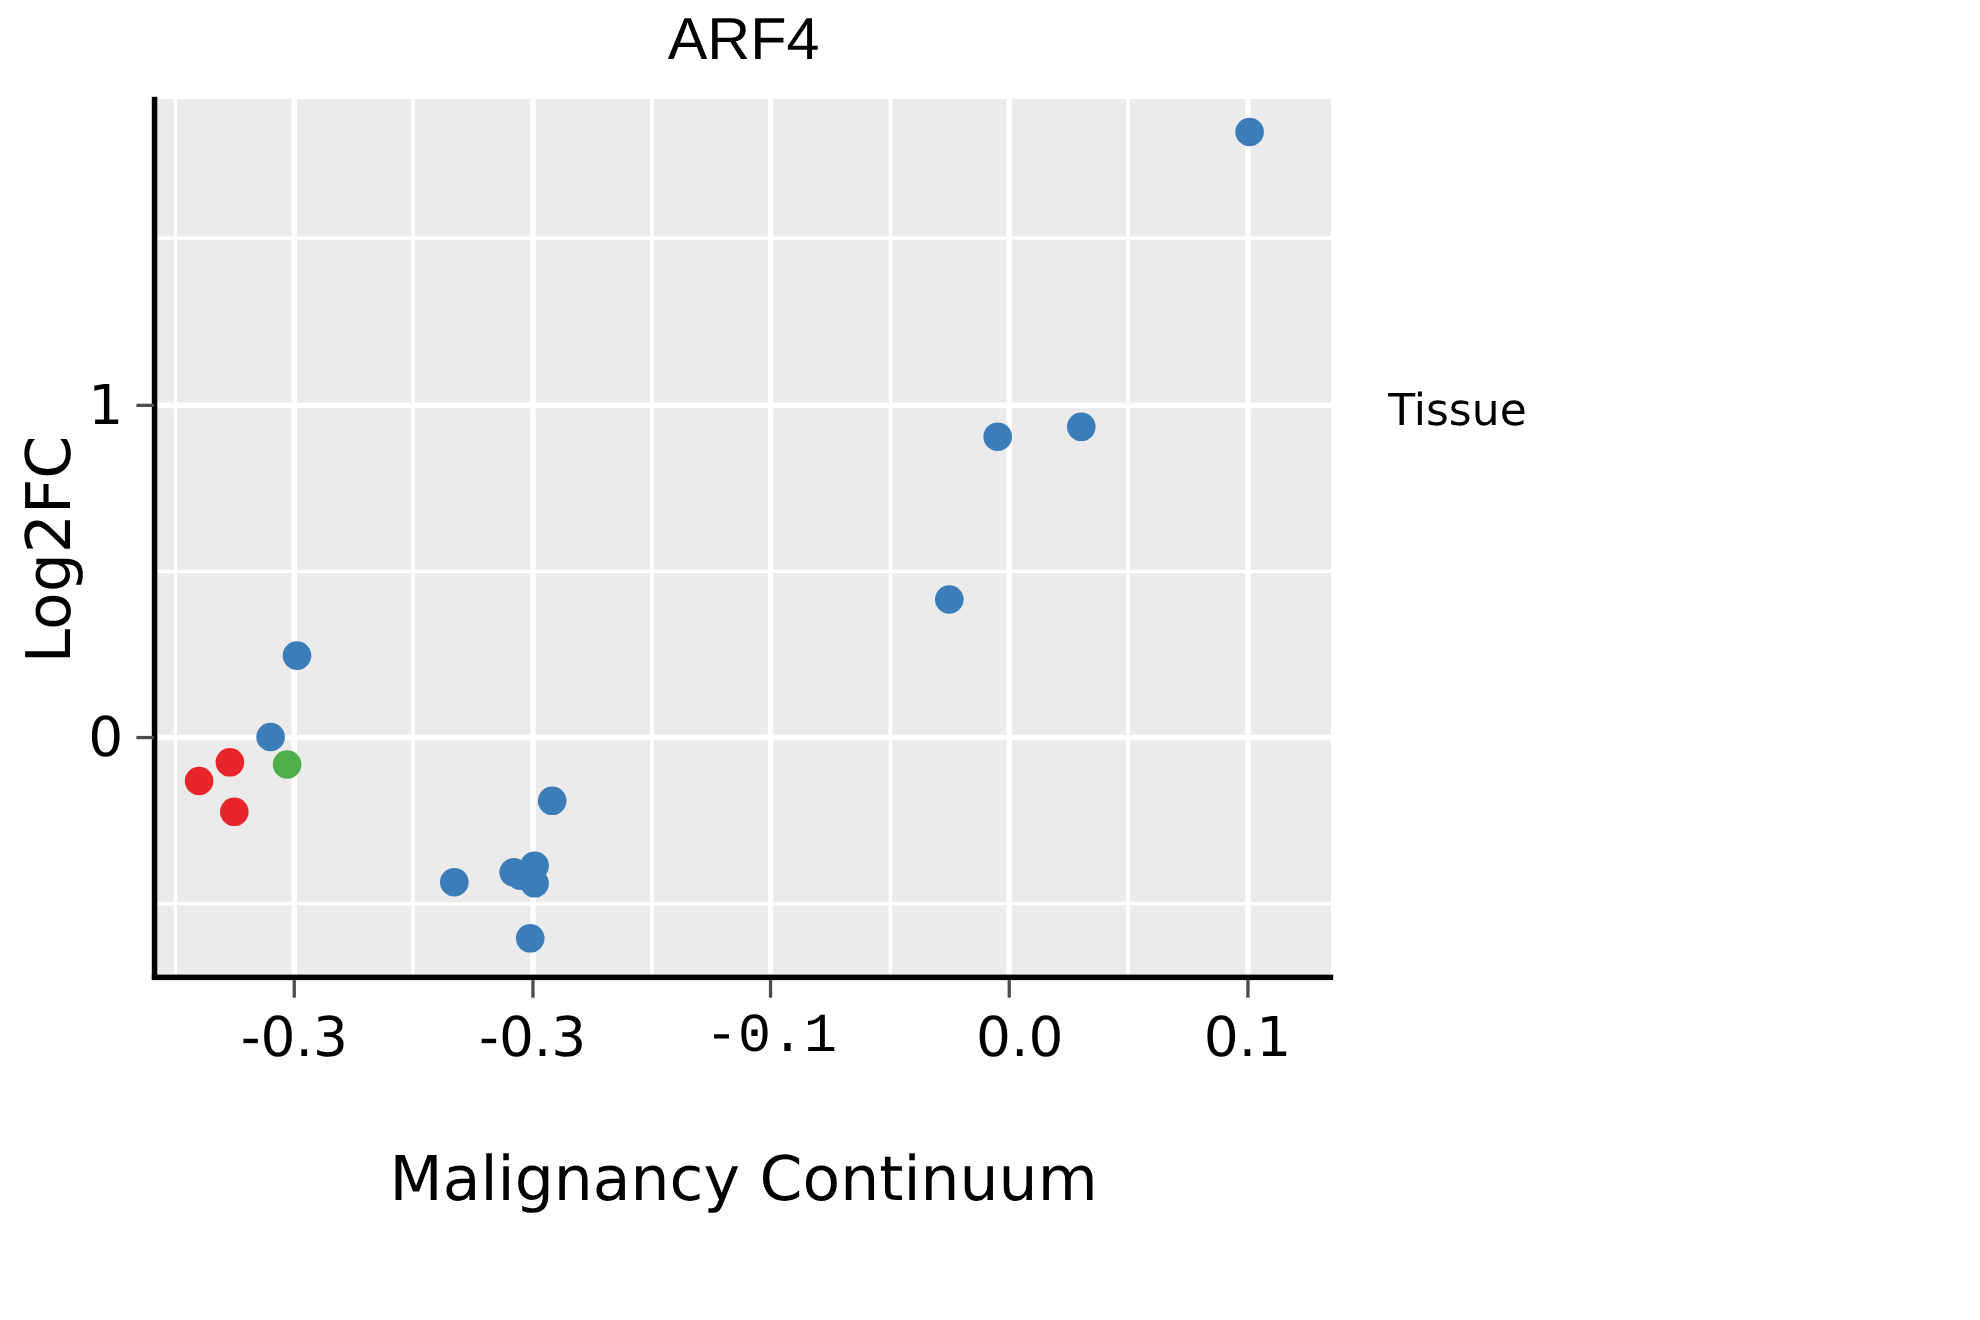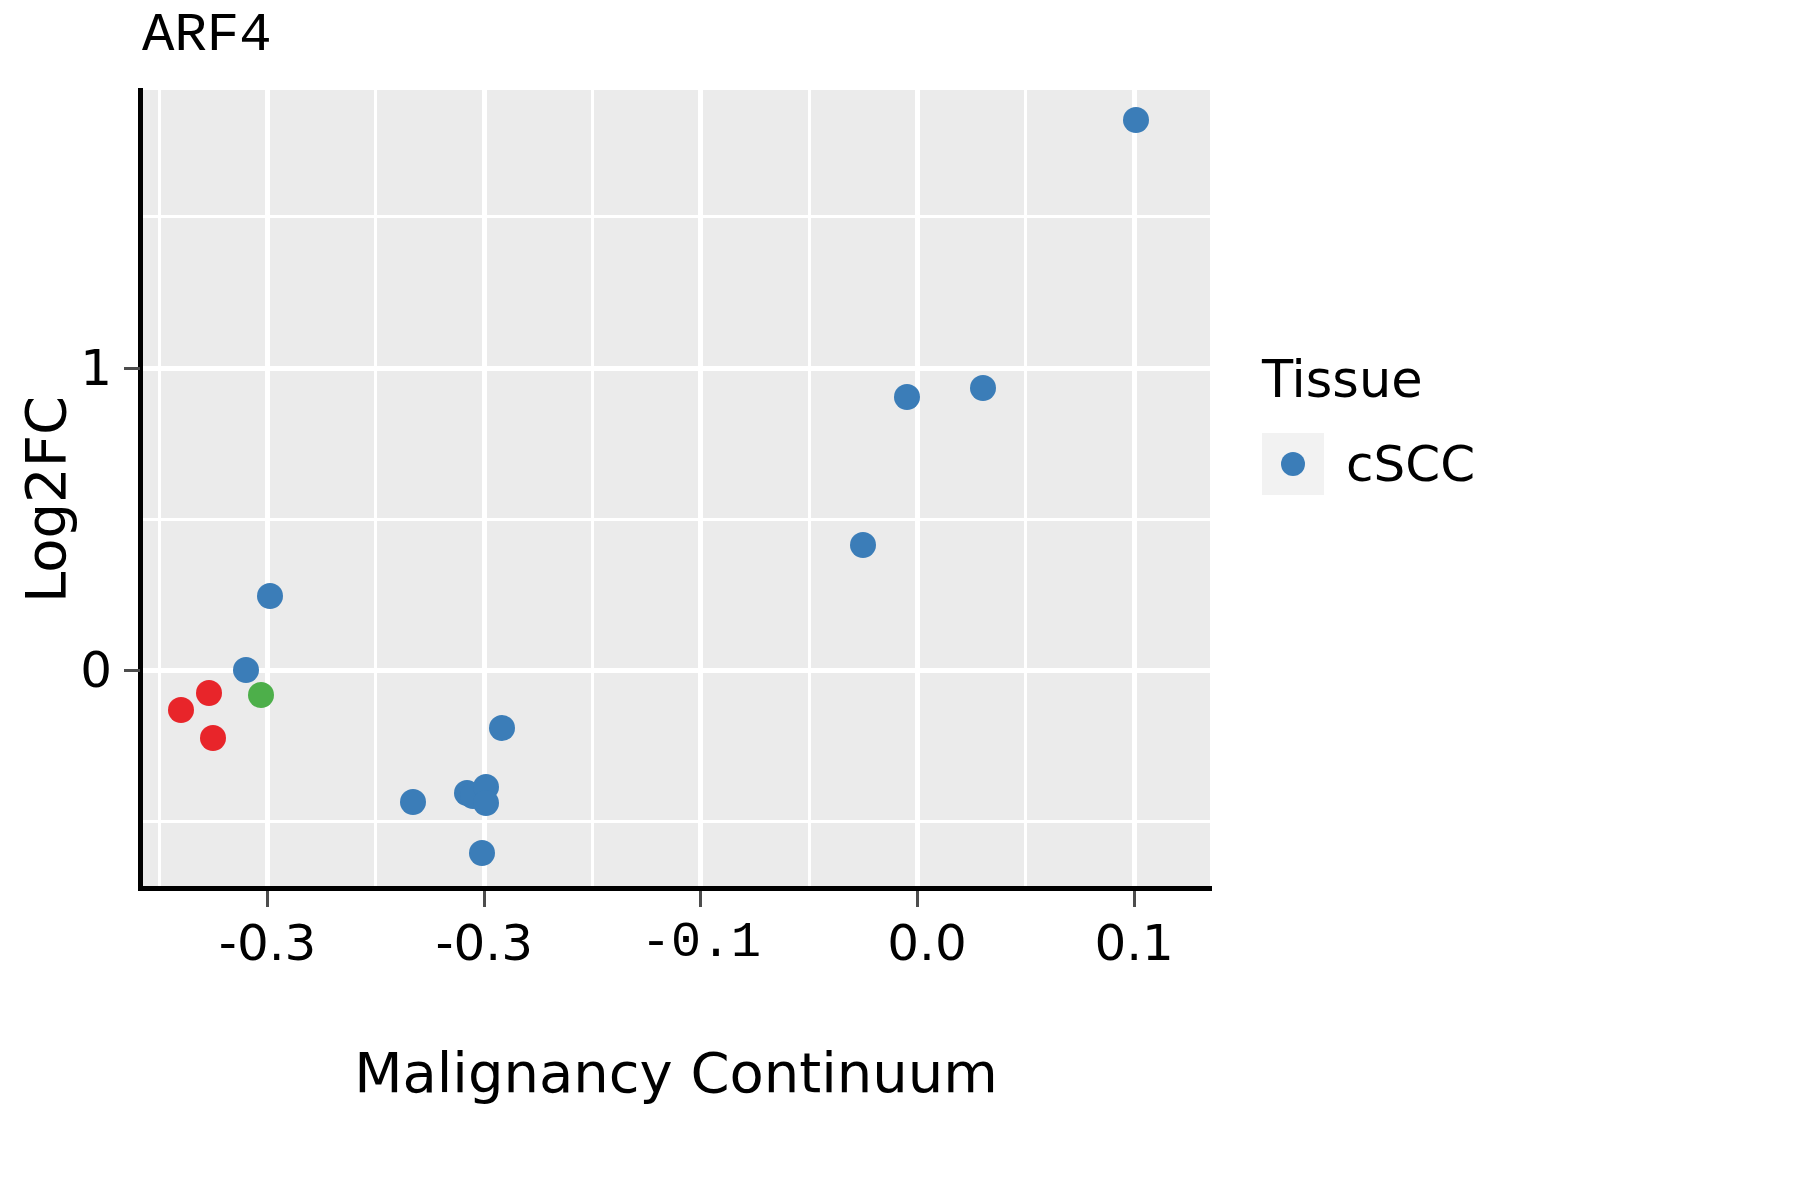--- a/index.html
+++ b/index.html
@@ -22,23 +22,24 @@
     height: 1200px;
     background: #ffffff;
   }
 
   
   #plot-title {
     position: absolute;
     left: 142px;
     top: 8px;
     width: 1068px;
+    text-align: center;
     font-size: 54px;
     color: #000000;
-    font-family: Liberation Mono, monospace;
+    font-family: Liberation Sans, sans-serif;
     line-height: 1.05;
     white-space: nowrap;
   }
 
   
   #panel {
     position: absolute;
     left: 142px;
     top: 90px;
     width: 1068px;
@@ -144,21 +145,21 @@
   }
 
   
   #legend {
     position: absolute;
     left: 1262px;
     top: 350px;
     width: 480px;
   }
   #legend-title {
-    font-size: 51px;
+    font-size: 40px;
     color: #000000;
     margin-bottom: 24px;
     white-space: nowrap;
   }
   .legend-item {
     display: flex;
     align-items: center;
     height: 62px;
   }
   .legend-key {
@@ -250,22 +251,16 @@
       <div class="tick-y" style="top: 366.591px;"></div>
       <div class="ticklabel-y" style="top: 368.091px;">1</div>
     </div>
 
   <div id="xlabel">Malignancy Continuum</div>
   <div id="ylabel">Log2FC</div>
 
   <div id="legend">
     <div id="legend-title">Tissue</div>
     <div id="legend-items">
-        <div class="legend-item">
-          <div class="legend-key">
-            <div class="legend-dot" style="background: rgb(59, 125, 184);"></div>
-          </div>
-          <span class="legend-label">cSCC</span>
-        </div>
       </div>
   </div>
 
 </div>
 
 </body></html>

